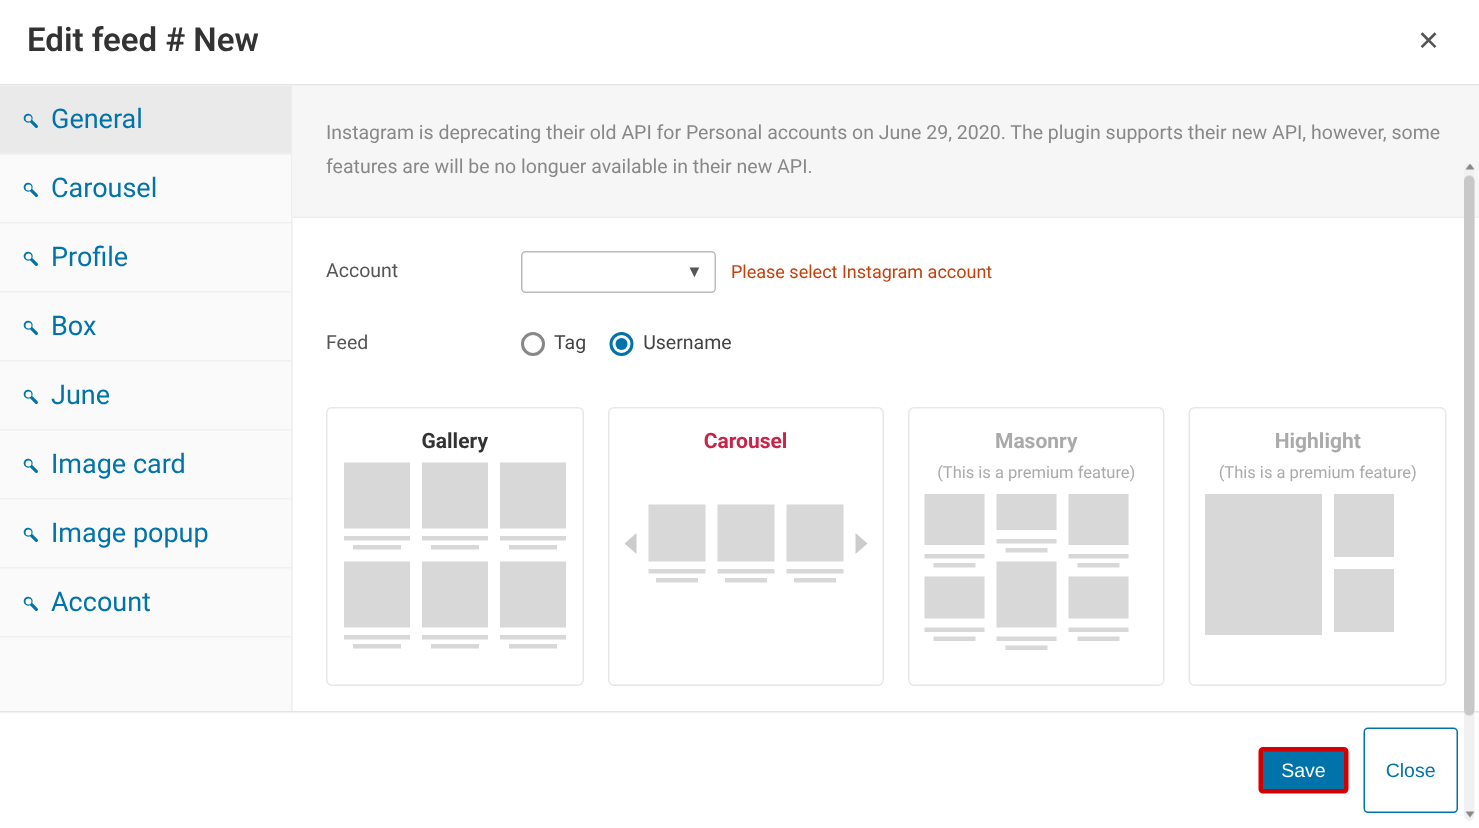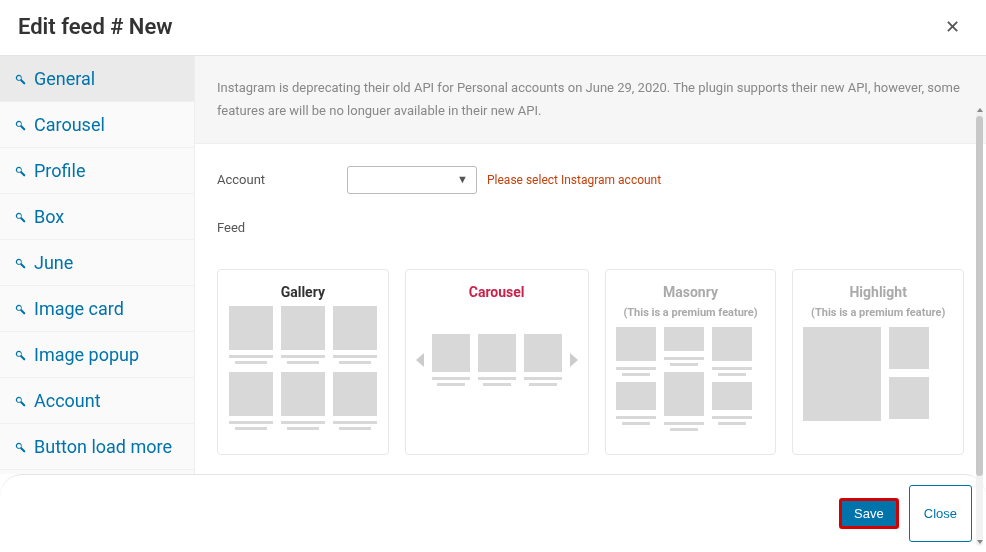--- a/index.html
+++ b/index.html
@@ -162,21 +162,20 @@
     font-weight: 700;
     color: #333;
     margin-bottom: 6px;
   }
   .card.selected h3 { color: #c9234a; }
   .card.premium h3 { color: #aaa; }
   .card .sub {
     font-size: 11px;
     color: #aaa;
     margin-bottom: 8px;
-    font-weight: bold;
   }
   .thumbs {
     display: flex;
     flex-direction: column;
     align-items: center;
     gap: 8px;
   }
   .thumb-row {
     display: flex;
     gap: 8px;
@@ -205,21 +204,20 @@
   .arrow.right { border-left: 8px solid #ccc; }
 
   .footer {
     display: flex;
     justify-content: flex-end;
     align-items: center;
     gap: 10px;
     padding: 10px 14px;
     border-top: 1px solid #e4e4e4;
     background: #fff;
-    border-radius: 22px;
   }
   .btn {
     padding: 20px 14px;
     font-size: 13px;
     border-radius: 3px;
     cursor: pointer;
     border: 1px solid #0073aa;
     background: #fff;
     color: #0073aa;
   }
@@ -304,43 +302,49 @@
             <path d="M22 19l-7-7a6 6 0 10-3 3l7 7a2 2 0 003-3zM6 10a4 4 0 118 0 4 4 0 01-8 0z"></path>
           </svg>
         <span>Image popup</span>
       </div>
       <div class="sidebar-item">
         <svg class="wrench" viewBox="0 0 24 24" fill="#0073aa">
             <path d="M22 19l-7-7a6 6 0 10-3 3l7 7a2 2 0 003-3zM6 10a4 4 0 118 0 4 4 0 01-8 0z"></path>
           </svg>
         <span>Account</span>
       </div>
-      <div class="sidebar-item">
-        <svg class="wrench" viewBox="0 0 24 24" fill="#0073aa">
-            <path d="M22 19l-7-7a6 6 0 10-3 3l7 7a2 2 0 003-3zM6 10a4 4 0 118 0 4 4 0 01-8 0z"></path>
-          </svg>
-        <span>Button load more</span>
-      </div>
     </div>
 
     <div class="content">
 
       <div class="notice">Instagram is deprecating their old API for Personal accounts on June 29, 2020. The plugin supports their new API, however, some features are will be no longuer available in their new API.</div>
 
       <div class="form-rows">
         <div class="form-row">
           <div class="label">Account</div>
           <div class="select">
             <span class="chev">▼</span>
           </div>
           <span class="hint">Please select Instagram account</span>
         </div>
 
         <div class="form-row">
           <div class="label">Feed</div>
+          <div class="radio-group">
+            <label class="radio-opt">
+              <span class="radio"></span>
+              <span>Tag</span>
+            </label>
+            <label class="radio-opt">
+              <span class="radio checked">
+                  <span class="dot"></span>
+                </span>
+              <span>Username</span>
+            </label>
+          </div>
         </div>
       </div>
 
       <div class="cards">
 
         <div class="card">
           <h3>Gallery</h3>
           <div class="thumbs" style="margin-top:6px">
             <div class="thumb-row">
               <div>

